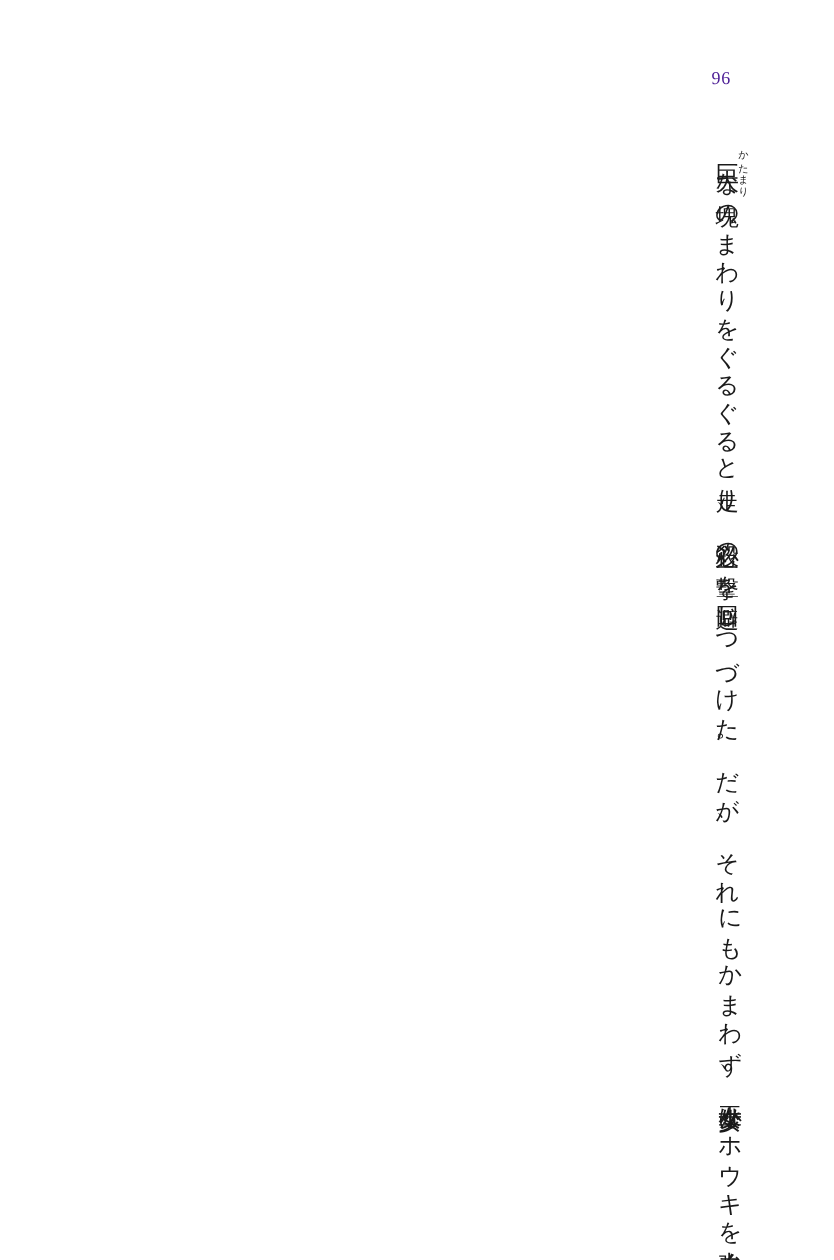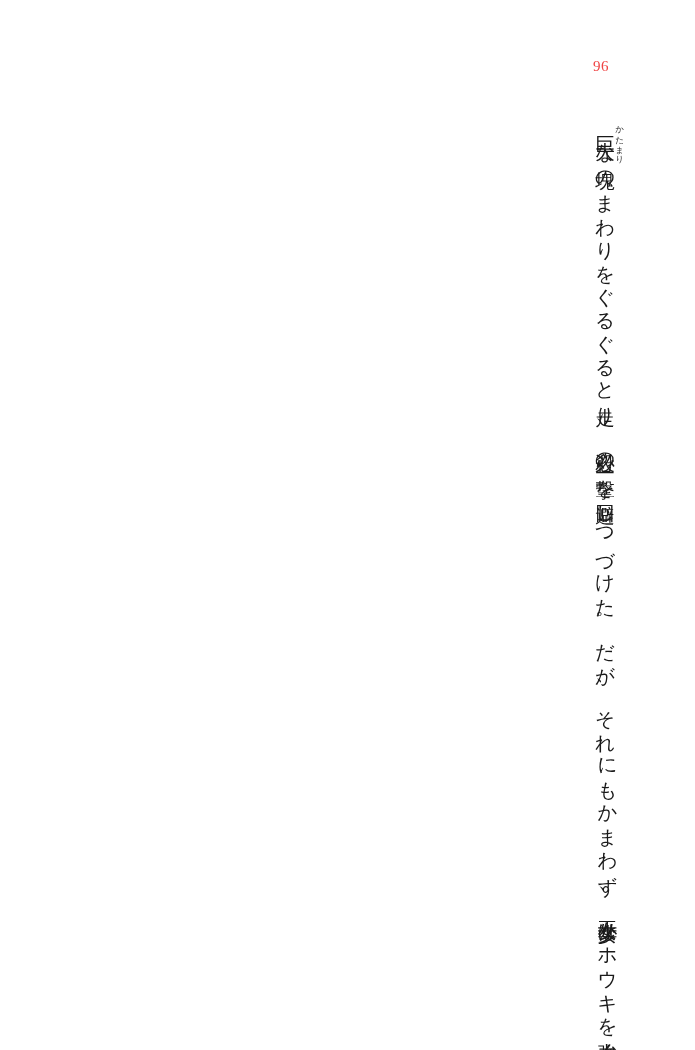--- a/index.html
+++ b/index.html
@@ -15,21 +15,21 @@
     overflow: hidden;
     font-family: "Liberation Serif", "DejaVu Serif", serif;
     color: #1a1a1a;
   }
   .page-number {
     position: absolute;
     top: 58px;
     right: 86px;
     font-size: 15px;
     letter-spacing: 0.5px;
-    color: #ef4444;
+    color: #4c1d95;
   }
   .text-body {
     position: absolute;
     top: 120px;
     right: 70px;
     left: 62px;
     height: 845px;
     display: flex;
     flex-direction: row;
     justify-content: flex-start;

